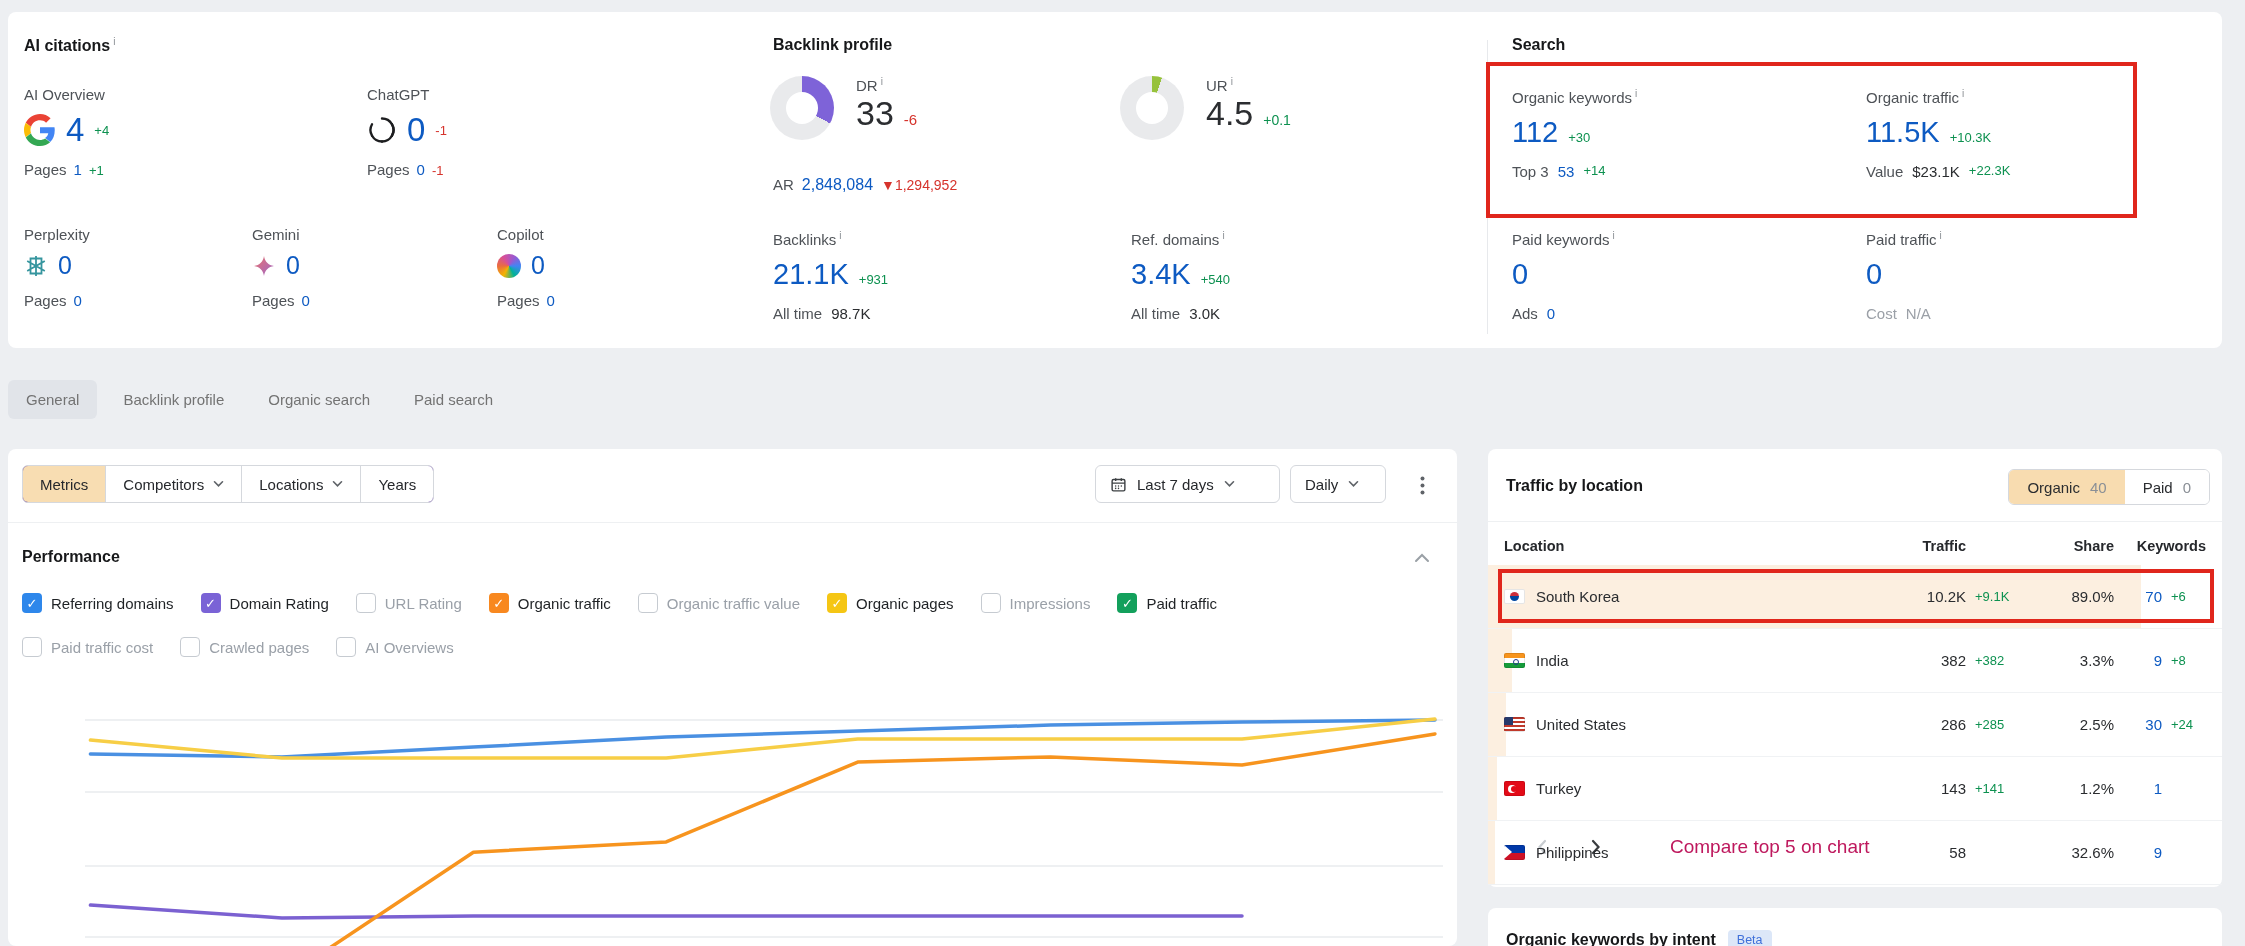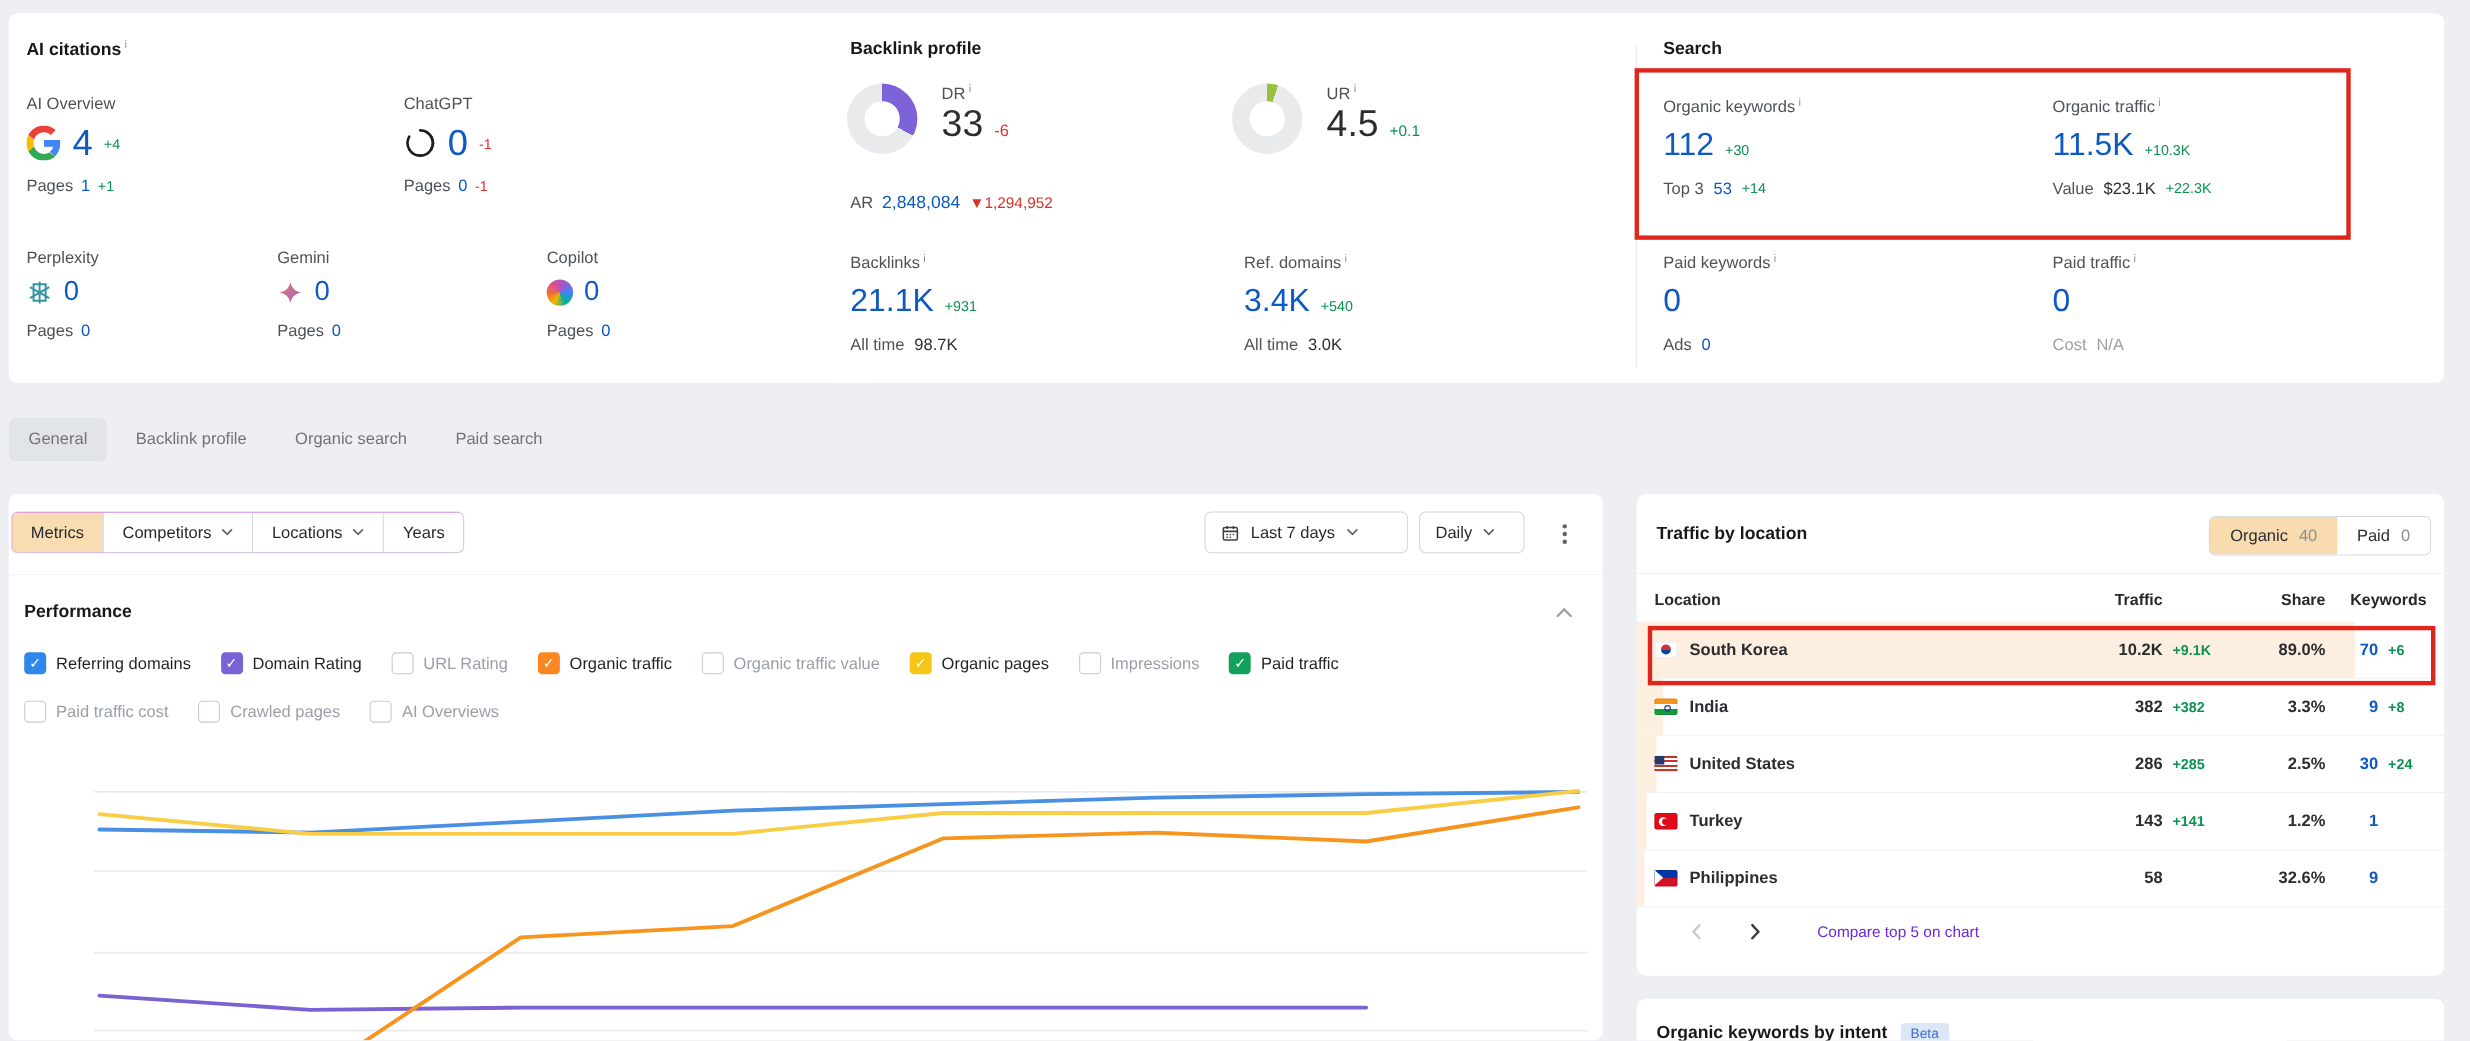--- a/index.html
+++ b/index.html
@@ -43,21 +43,21 @@
 
   .red-box { position:absolute; border:4px solid #e0261c; pointer-events:none; z-index:5; }
 
   
   #tab-bar { position:absolute; left:8px; top:380px; display:flex; align-items:center; gap:8px; }
   .tab { font-size:15px; color:#737373; padding:11px 18px; border-radius:6px; cursor:pointer; }
   .tab.active { background:#e1e4e9; font-weight:normal; }
 
   
   #main-card { left:8px; top:449px; width:1449px; height:497px; }
-  .seg-group { position:absolute; left:2px; top:16px; display:flex; height:38px; border:1px solid #d5d8dd; border-radius:6px; overflow:hidden; background:#d946ef; }
+  .seg-group { position:absolute; left:14px; top:16px; display:flex; height:38px; border:1px solid #d5d8dd; border-radius:6px; overflow:hidden; background:#4c1d95; }
   .seg-btn { display:flex; align-items:center; gap:9px; padding:0 17px; font-size:15px; color:#26282c; border-right:1px solid #d5d8dd; cursor:pointer; background:#fff; }
   .seg-btn:last-child { border-right:none; }
   .seg-btn.active { background:#f8ddb2; }
   .date-btn { position:absolute; top:16px; height:38px; border:1px solid #d5d8dd; border-radius:6px; background:#fff; display:flex; align-items:center; gap:10px; padding:0 14px; font-size:15px; color:#26282c; cursor:pointer; }
   #kebab-btn { position:absolute; top:22px; left:1400px; width:28px; height:28px; display:flex; align-items:center; justify-content:center; cursor:pointer; }
   .h-divider { position:absolute; left:0; width:100%; height:1px; background:#eef0f2; }
   #perf-title { position:absolute; left:14px; top:99px; }
   #collapse-btn { position:absolute; left:1406px; top:100px; cursor:pointer; }
   .cb-row { position:absolute; left:14px; display:flex; gap:27px; align-items:center; }
   .cb { display:flex; align-items:center; gap:9px; cursor:pointer; }
@@ -71,30 +71,30 @@
   
   #traffic-card { left:1488px; top:449px; width:734px; height:438px;padding-left:40px; }
   .toggle-group { position:absolute; right:12px; top:20px; height:36px; display:flex; border:1px solid #d5d8dd; border-radius:6px; overflow:hidden;margin-left:44px; }
   .toggle-btn { display:flex; align-items:center; gap:10px; padding:0 18px; font-size:15px; color:#2b2d30; background:#fff; cursor:pointer; }
   .toggle-btn .cnt { color:#8a8f96; }
   .toggle-btn.active { background:#f8dcb0; }
   .t-grid { display:grid; grid-template-columns:1fr 86px 64px 84px 48px 44px; align-items:center; padding:0 16px; }
   #t-header { position:absolute; left:0; top:78px; width:100%; height:38px; font-size:14.5px; font-weight:bold; color:#26282c; }
   .th-r { text-align:right; }
   #t-rows { position:absolute; left:0; top:116px; width:100%; }
-  .t-row { position:relative; height:52px; border-bottom:1px solid #f0f2f4; cursor:pointer;font-weight:bold; }
+  .t-row { position:relative; height:64px; border-bottom:1px solid #f0f2f4; cursor:pointer; }
   .t-row .cell { position:relative; z-index:2; }
   .share-bar { position:absolute; left:0; top:0; bottom:0; background:#fcefe0; min-width:7px; z-index:1; }
   .loc-name { display:flex; align-items:center; gap:11px; font-size:15px; color:#2a2c2f; }
   .t-val { text-align:right; font-size:15px; color:#2a2c2f; }
   .t-delta { padding-left:9px; font-size:13px; }
   .t-kw { text-align:right; font-size:15px; }
   #t-pagination { position:absolute; left:38px; top:382px; display:flex; align-items:center; gap:22px; }
   .pg-btn { width:32px; height:32px; display:flex; align-items:center; justify-content:center; cursor:pointer; }
-  #compare-link { font-size:14px; color:#6d28d9; margin-left:18px; cursor:pointer; }
+  #compare-link { font-size:19px; color:#be185d; margin-left:36px; cursor:pointer; }
 
   
   #intent-card { left:1488px; top:908px; width:734px; height:60px; }
   #intent-card .hd { position:absolute; left:18px; top:22px; display:flex; align-items:center; gap:12px; }
   .beta-badge { background:#dce7f8; color:#3e6fd9; font-size:12.5px; padding:3px 9px; border-radius:4px; }
 
   
   .flag { width:21px; height:15px; border-radius:2px; position:relative; overflow:hidden; flex:0 0 auto; box-shadow:inset 0 0 0 1px rgba(0,0,0,.10); background:#ddd; }
   .flag-kr { background:#fff; }
   .flag-kr::before { content:''; position:absolute; left:50%; top:50%; width:9px; height:9px; margin:-4.5px 0 0 -4.5px; border-radius:50%; background:linear-gradient(180deg,#cd2e3a 50%,#0047a0 50%); }

